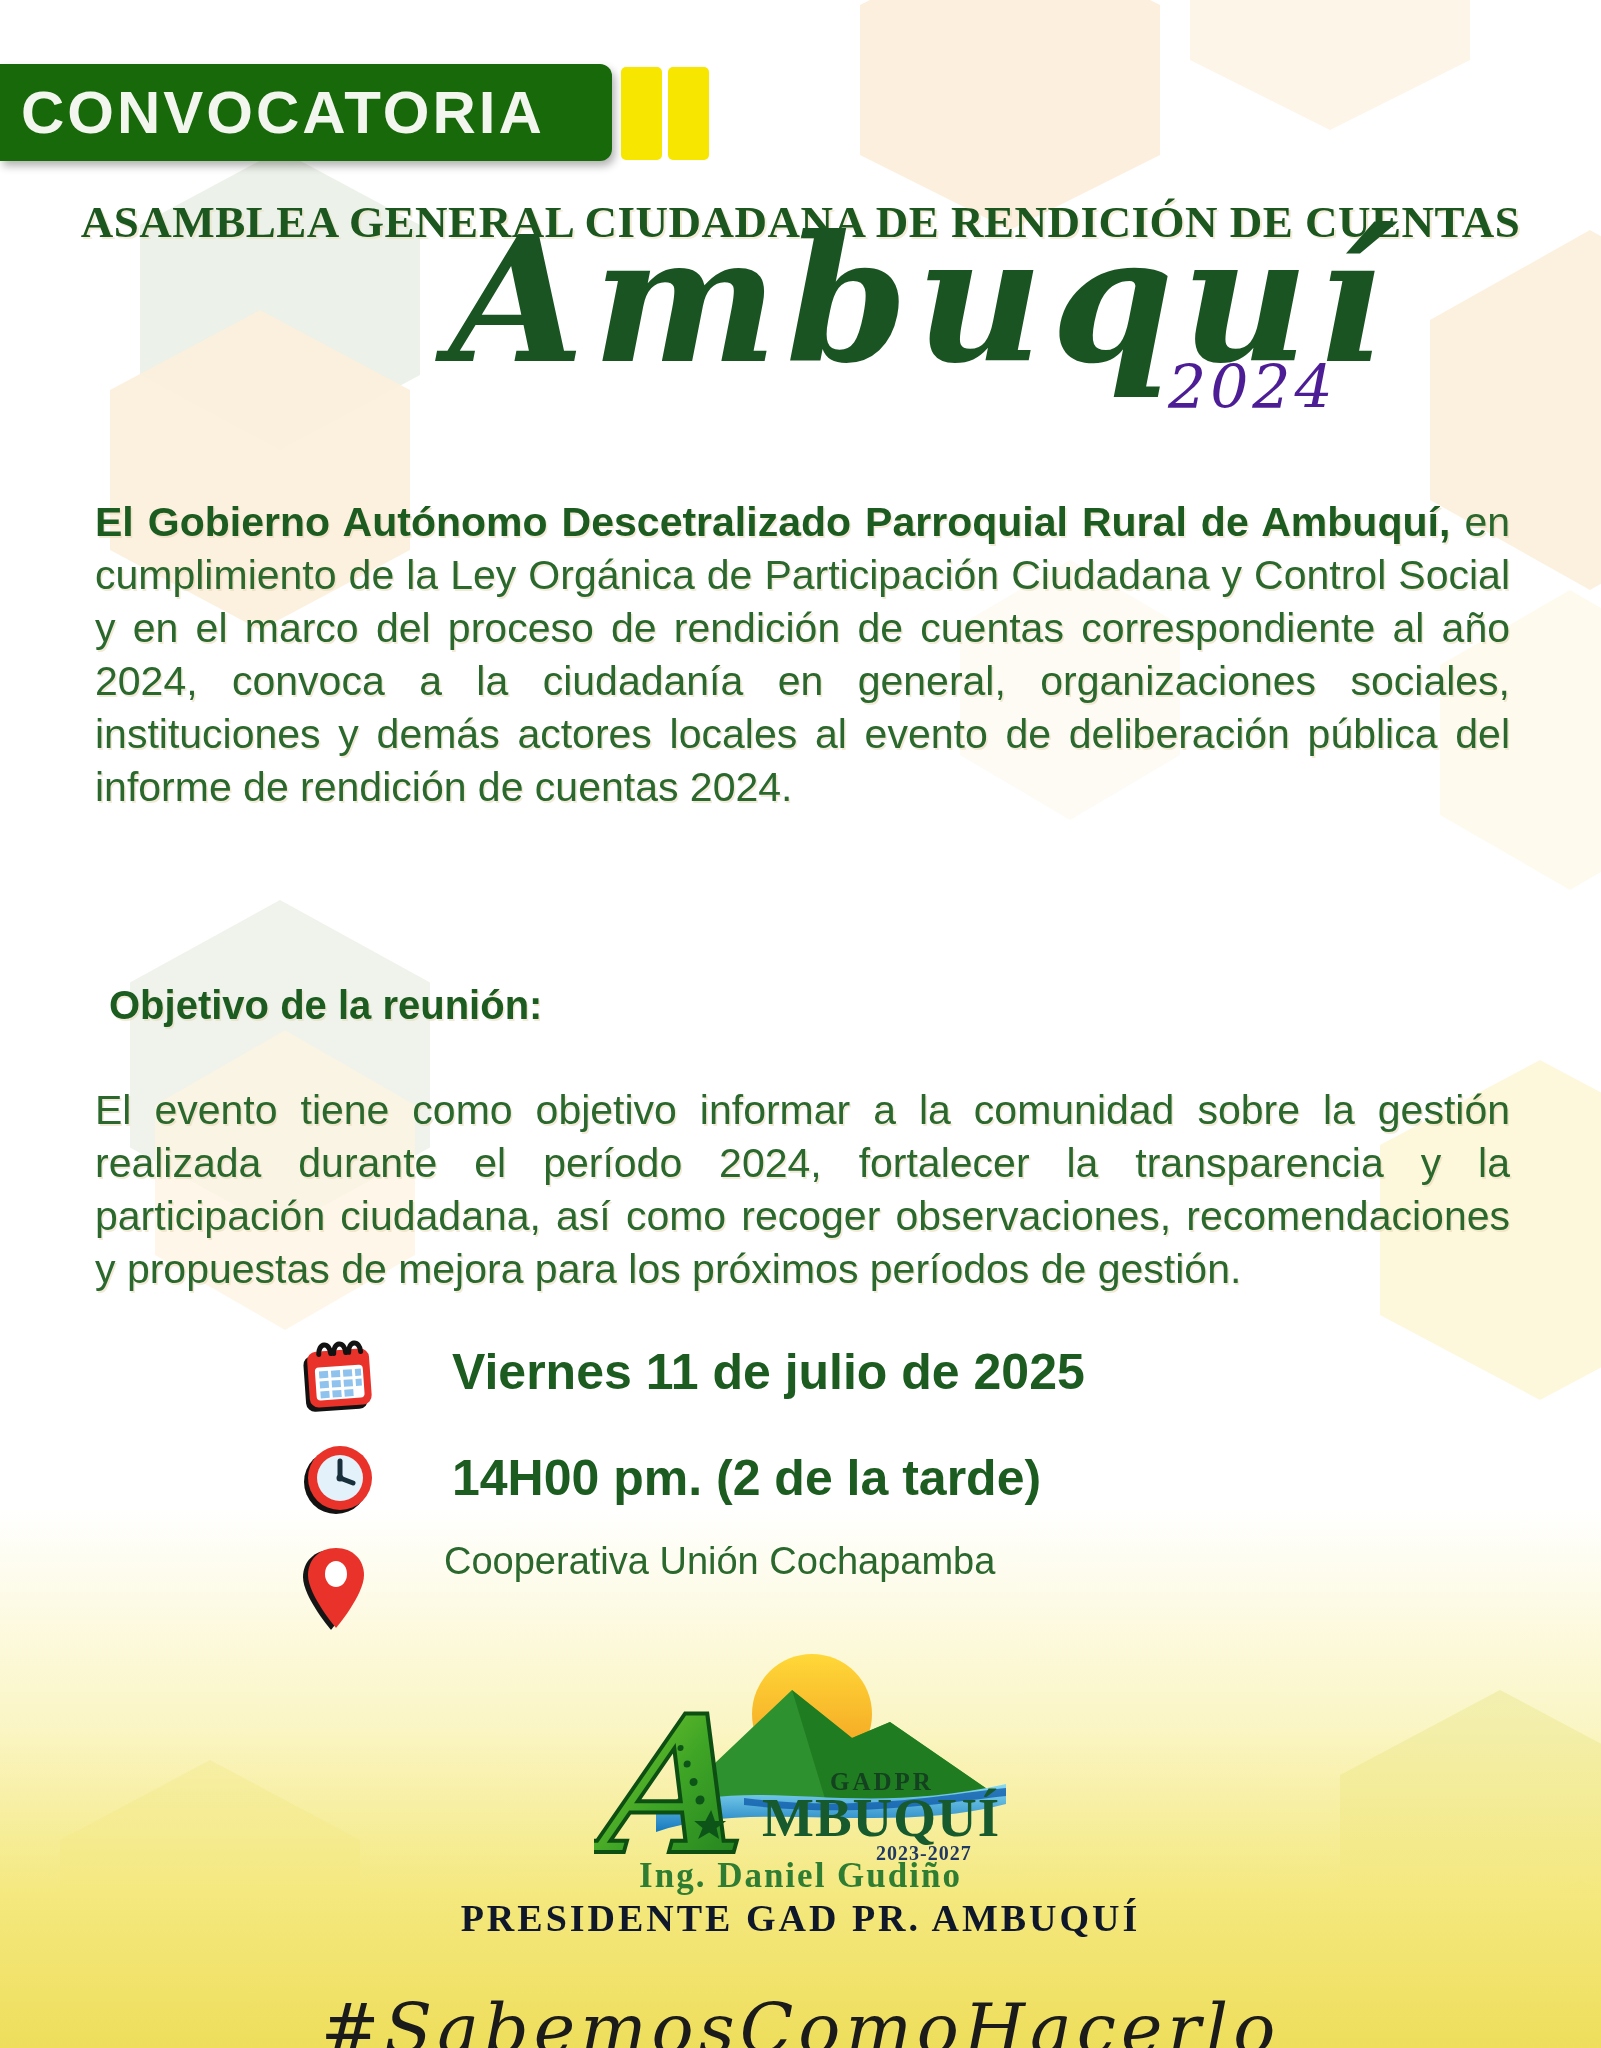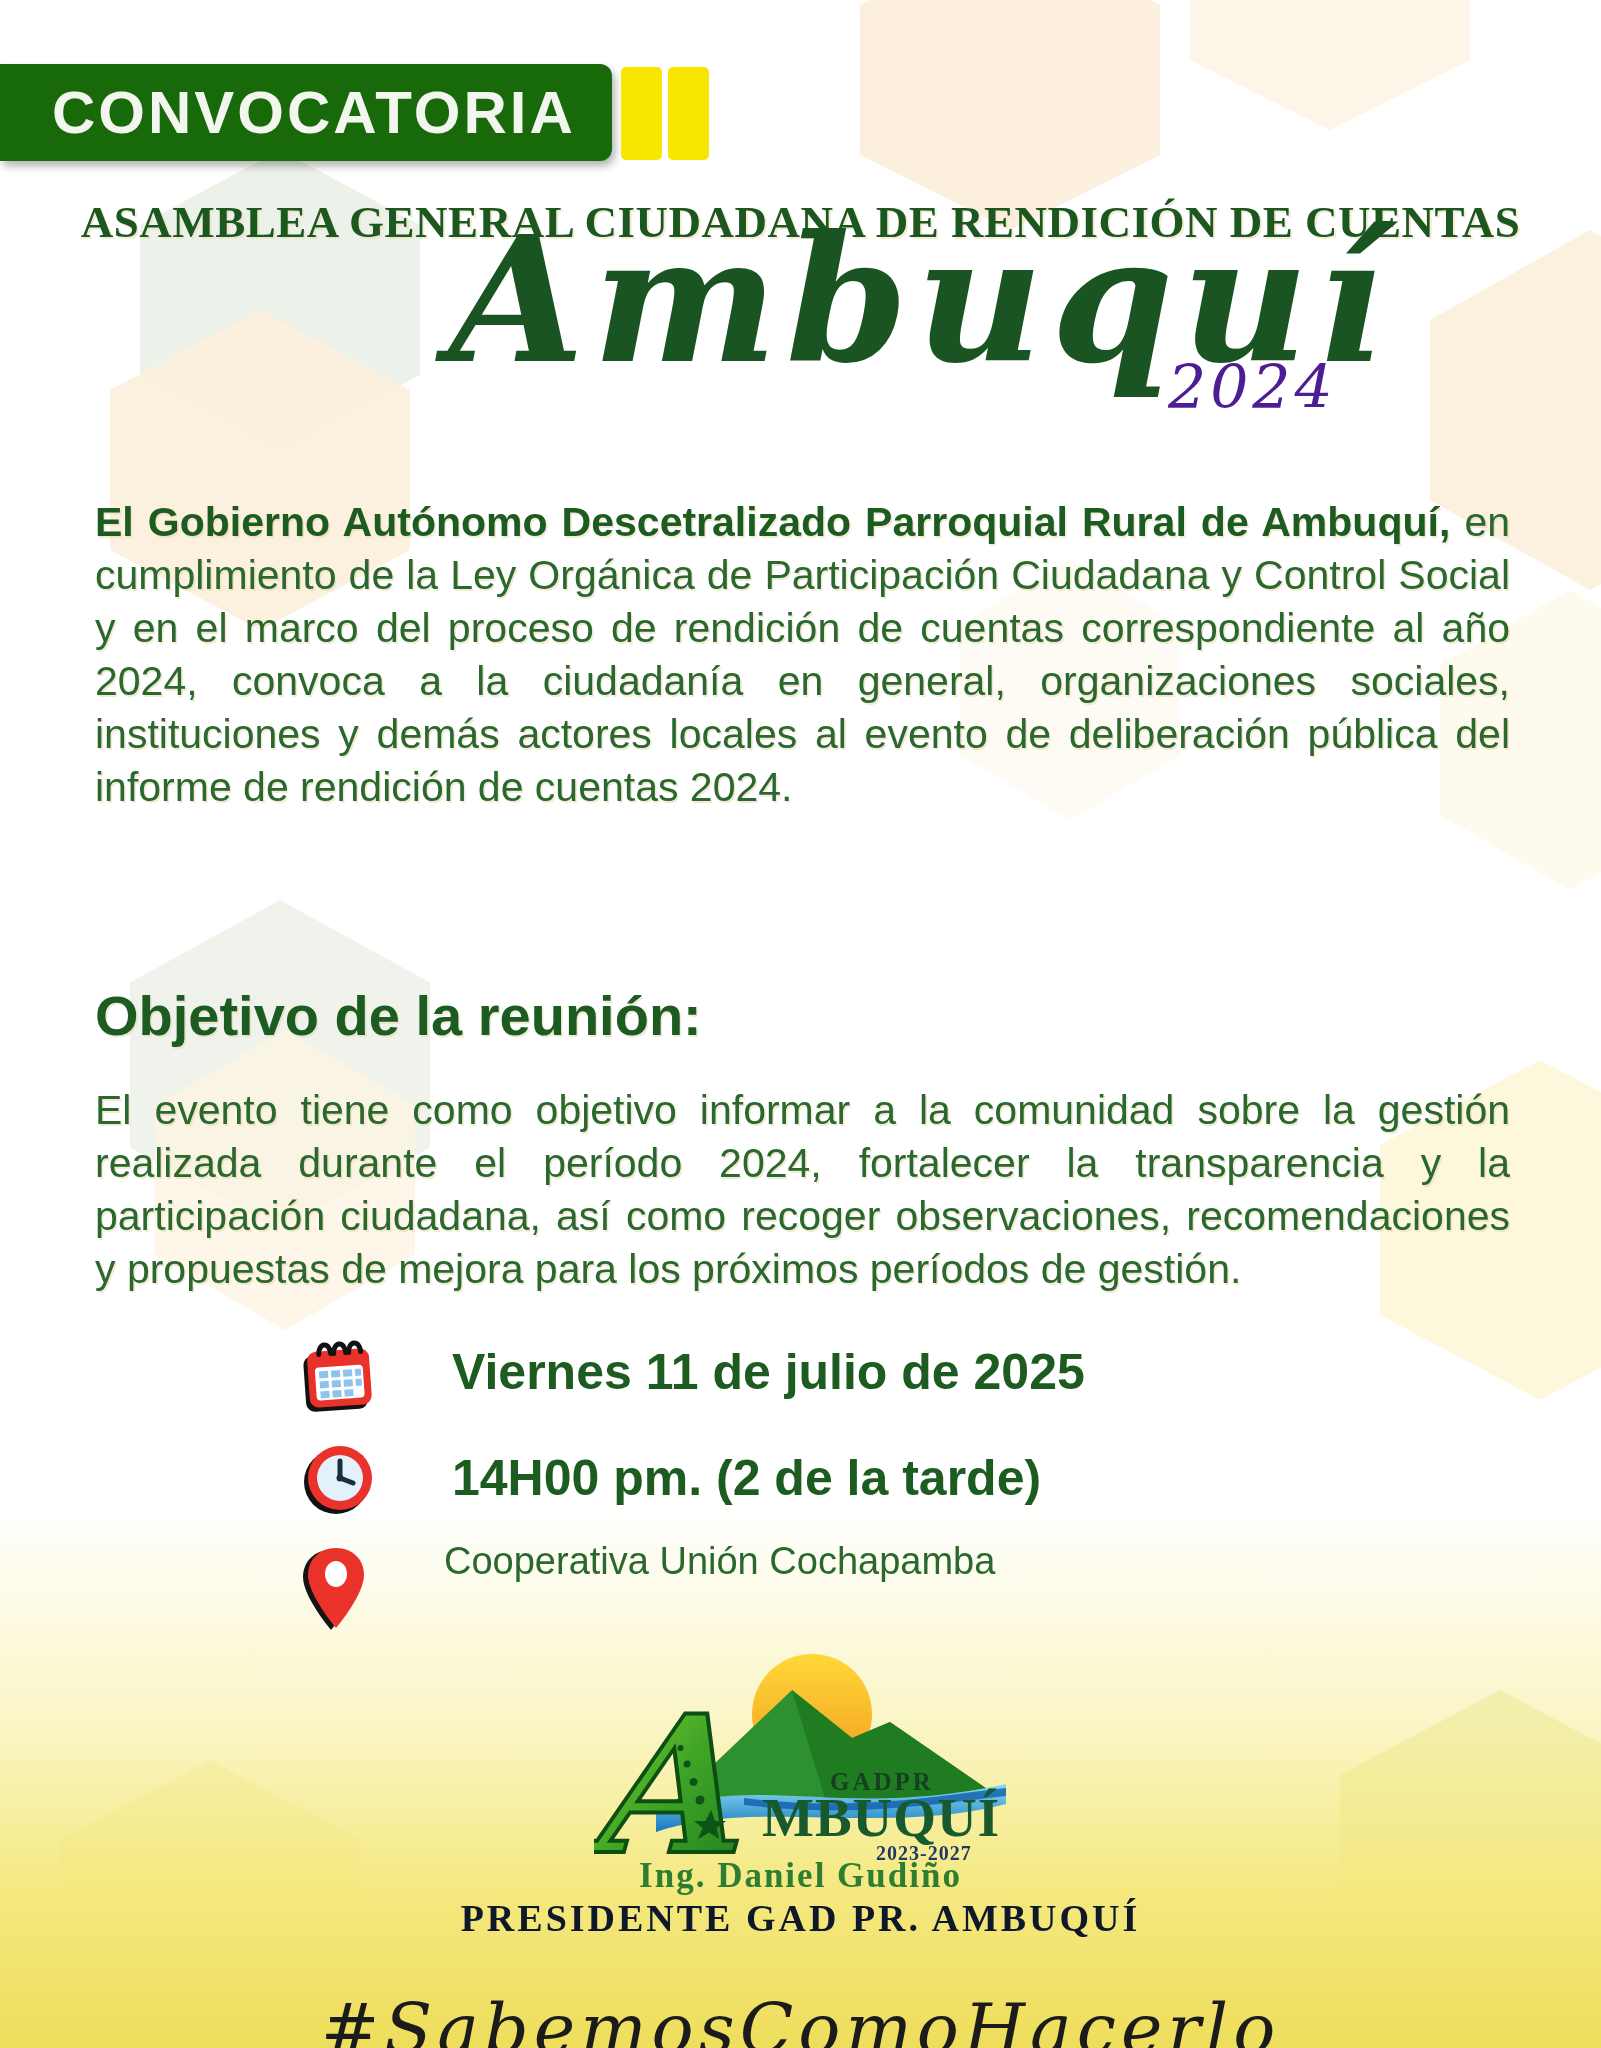--- a/index.html
+++ b/index.html
@@ -3,37 +3,37 @@
 <meta charset="utf-8">
 <style>
   html,body{margin:0;padding:0;background:#9a9a9a;}
   .poster{position:relative;width:1601px;height:2048px;background:#ffffff;overflow:hidden;
           font-family:"Liberation Sans",sans-serif;}
   .hex{position:absolute;clip-path:polygon(50% 0,100% 25%,100% 75%,50% 100%,0 75%,0 25%);z-index:0;}
   .footer-glow{position:absolute;left:0;bottom:0;width:100%;height:540px;z-index:1;
           background:linear-gradient(180deg,rgba(247,238,150,0) 0%,rgba(246,236,140,.5) 40%,#f4e87e 72%,#eede5c 100%);}
   .banner{position:absolute;left:0;top:64px;width:612px;height:97px;background:#17690a;
           border-radius:0 12px 12px 0;box-shadow:3px 5px 8px rgba(0,0,0,.3);
-          display:flex;align-items:center;padding-left:52px;box-sizing:border-box;z-index:3;}
+          display:flex;align-items:center;padding-left:21px;box-sizing:border-box;z-index:3;}
   .banner-title{font-size:60px;font-weight:700;color:#f3f6ef;letter-spacing:3px;}
   .ybar{position:absolute;top:67px;width:41px;height:93px;background:#f7e600;border-radius:5px;z-index:3;}
   .ybar1{left:621px;}.ybar2{left:668px;}
   .subtitle{position:absolute;top:196px;left:0;width:100%;text-align:center;font-size:45px;font-weight:700;
           color:#1c571f;letter-spacing:.5px;white-space:nowrap;z-index:2;
           text-shadow:2px 2px 0 rgba(235,220,185,.55);font-family:Liberation Serif, serif;}
   .script-name{position:absolute;top:212px;left:430px;width:980px;text-align:center;line-height:1;
           font-family:"DejaVu Serif",serif;font-style:italic;font-weight:700;font-size:175px;
           color:#1a5422;letter-spacing:8px;z-index:2;}
   .script-year{position:absolute;top:352px;left:1168px;font-family:"DejaVu Serif",serif;font-size:60px;
           color:#4c1d95;letter-spacing:4px;z-index:2;font-style:italic;}
   .para{position:absolute;left:95px;width:1415px;font-size:41px;line-height:53px;text-align:justify;
           color:#2a682d;z-index:2;text-shadow:1.5px 1.5px 0 rgba(230,212,176,.5);}
   .intro{top:455px;}
   .intro b{color:#1d5c20;}
-  .obj-head{position:absolute;top:983px;left:95px;font-size:56px;font-weight:700;color:#1d5c20;z-index:2;
+  .obj-head{position:absolute;top:983px;left:109px;font-size:40px;font-weight:700;color:#1d5c20;z-index:2;
           text-shadow:1.5px 1.5px 0 rgba(230,212,176,.5);}
   .objective{top:1043px;}
   .details{position:absolute;top:1328px;left:298px;z-index:2;}
   .d-row{display:flex;align-items:center;gap:70px;margin-bottom:18px;}
   .d-row.place{align-items:flex-start;}
   .d-icon{flex:0 0 auto;}
   .d-text{font-size:50px;font-weight:700;color:#1d5c20;}
   .place-col{display:flex;flex-direction:column;align-items:center;}
   .place-detail{font-size:38px;color:#2a682d;font-weight:400;}
   .logo{position:absolute;left:50%;transform:translateX(-50%);top:1640px;width:414px;z-index:2;}

